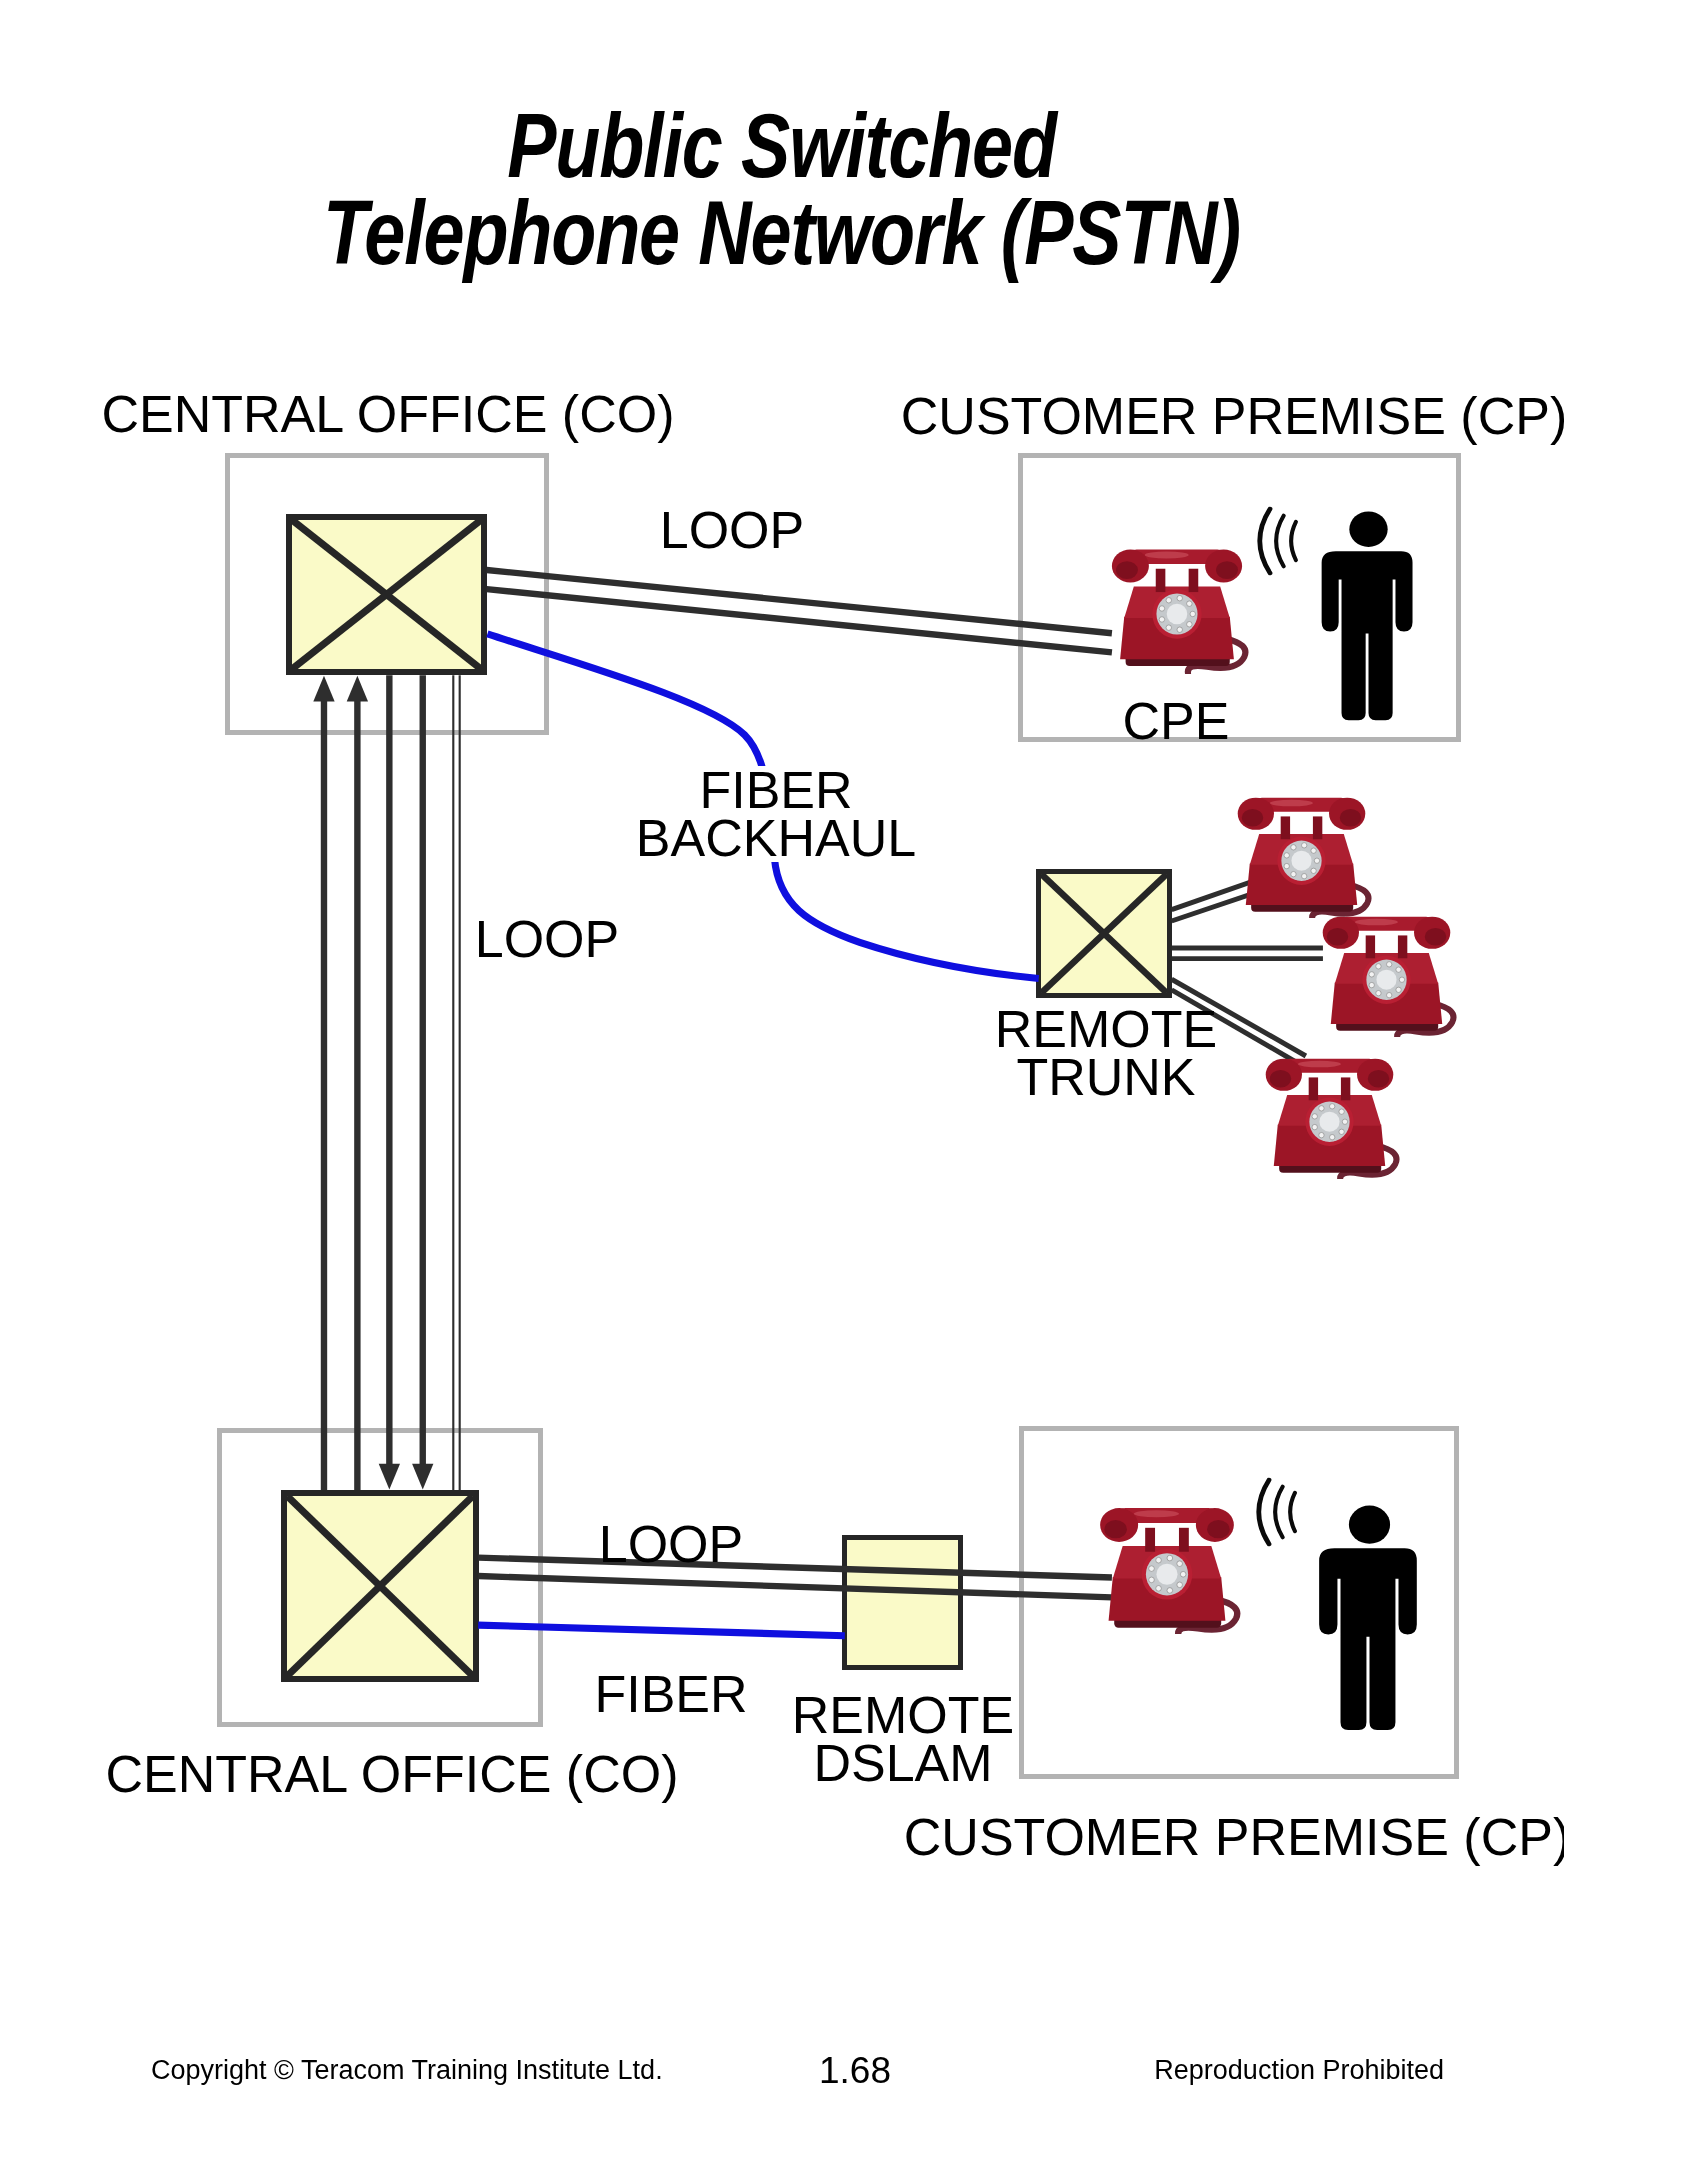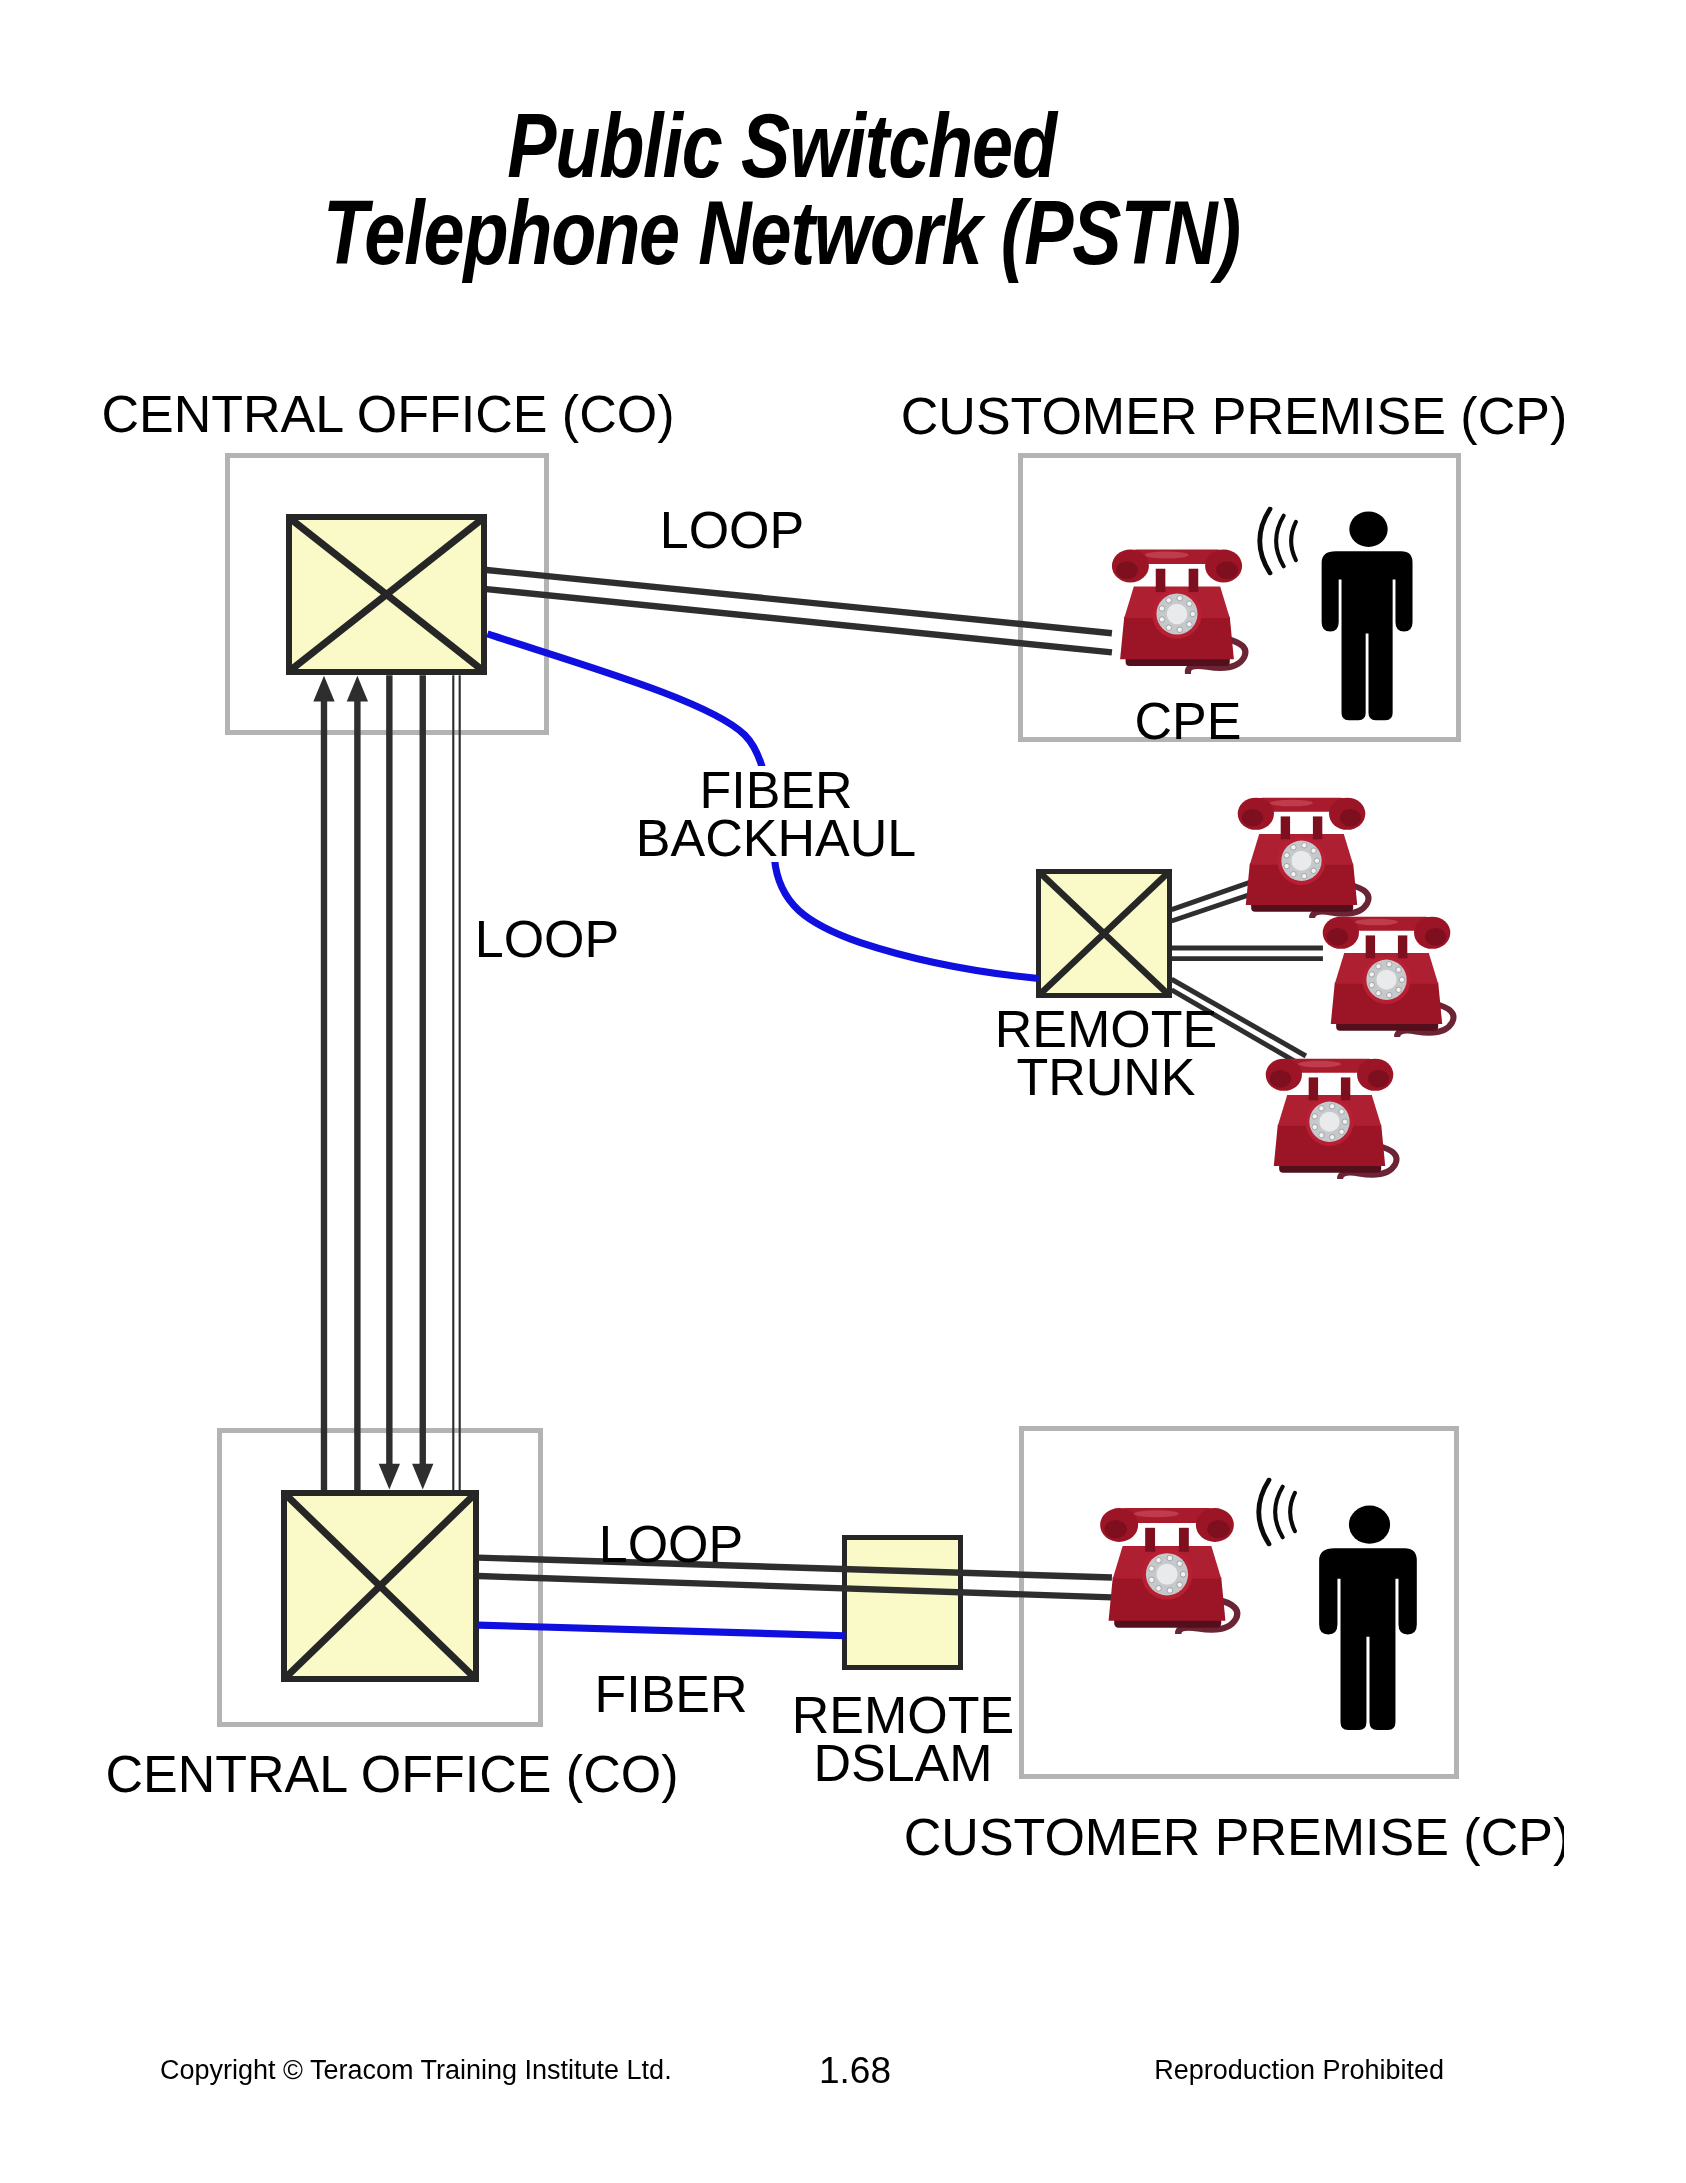--- a/index.html
+++ b/index.html
@@ -230,39 +230,39 @@
 
   <div class="lbl" style="left:732px;top:530px;">LOOP</div>
 
   <div class="lbl bg" style="left:776px;top:814px;">
     <span>FIBER</span>
     <span>BACKHAUL</span>
   </div>
 
   <div class="lbl" style="left:547px;top:939px;">LOOP</div>
 
-  <div class="lbl" style="left:1176px;top:721px;margin-left:12px;">CPE</div>
+  <div class="lbl" style="left:1176px;top:721px;">CPE</div>
 
   <div class="lbl" style="left:1106px;top:1053px;">
     <span>REMOTE</span>
     <span>TRUNK</span>
   </div>
 
 
   <div class="lbl" style="left:671px;top:1544px;">LOOP</div>
 
   <div class="lbl" style="left:671px;top:1694px;">FIBER</div>
 
   <div class="lbl" style="left:903px;top:1739px;">
     <span>REMOTE</span>
     <span>DSLAM</span>
   </div>
 
   <div class="lbl" style="left:392px;top:1774px;">CENTRAL OFFICE (CO)</div>
 
   <div class="lbl" style="left:1237px;top:1837px;">CUSTOMER PREMISE (CP)</div>
 
-  <div class="footer-item" style="left:160px;top:2055px;">Copyright © Teracom Training Institute Ltd.</div>
+  <div class="footer-item" style="left:151px;top:2055px;">Copyright © Teracom Training Institute Ltd.</div>
   <div class="footer-item footer-page" style="left:855px;top:2050px;transform:translateX(-50%);">1.68</div>
   <div class="footer-item" style="right:120px;top:2055px;text-align:right;">Reproduction Prohibited</div>
 
 </div>
 
 
 </body></html>

